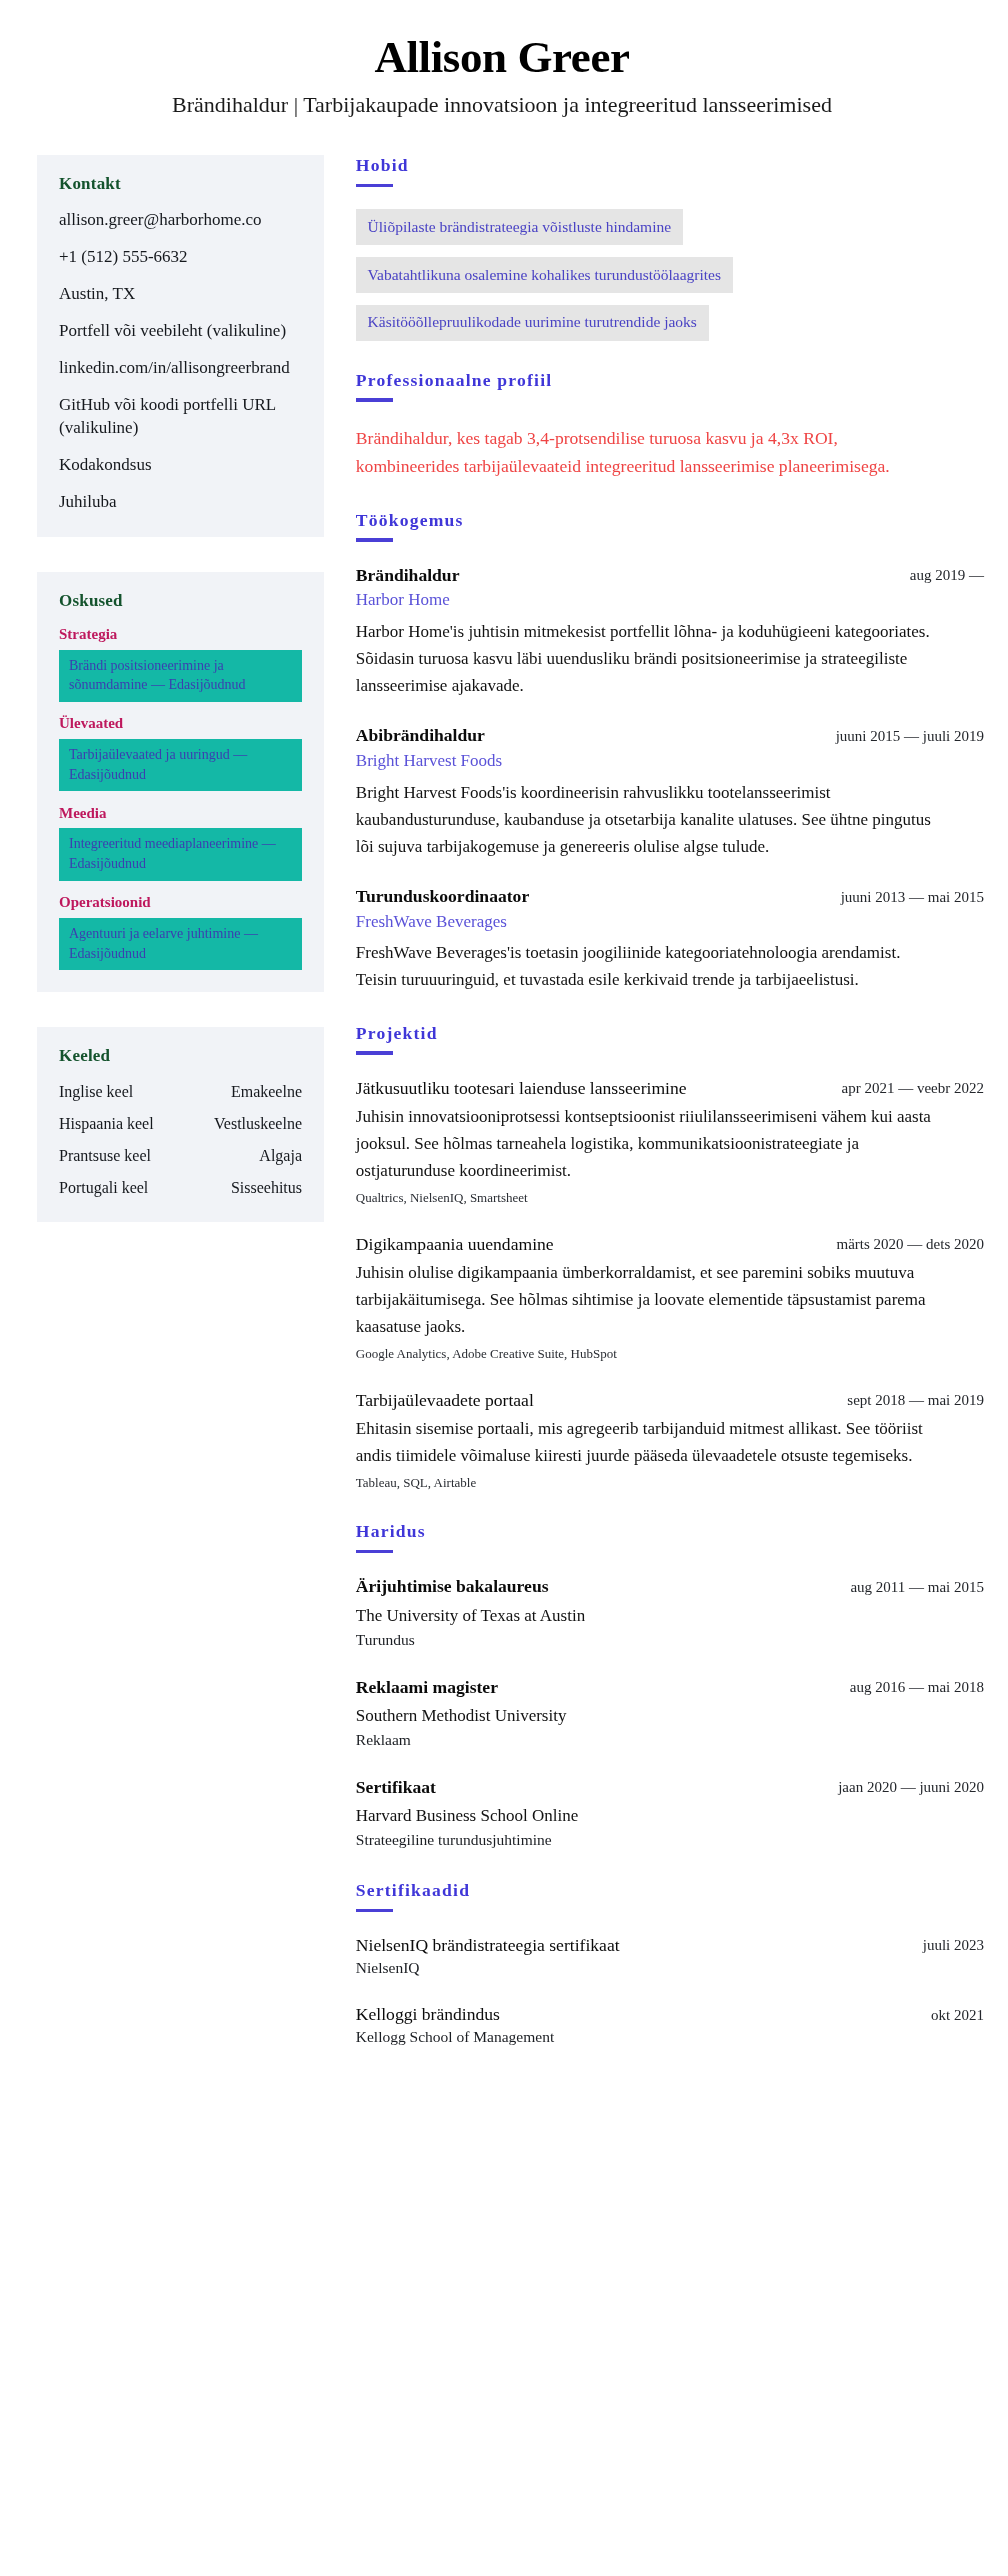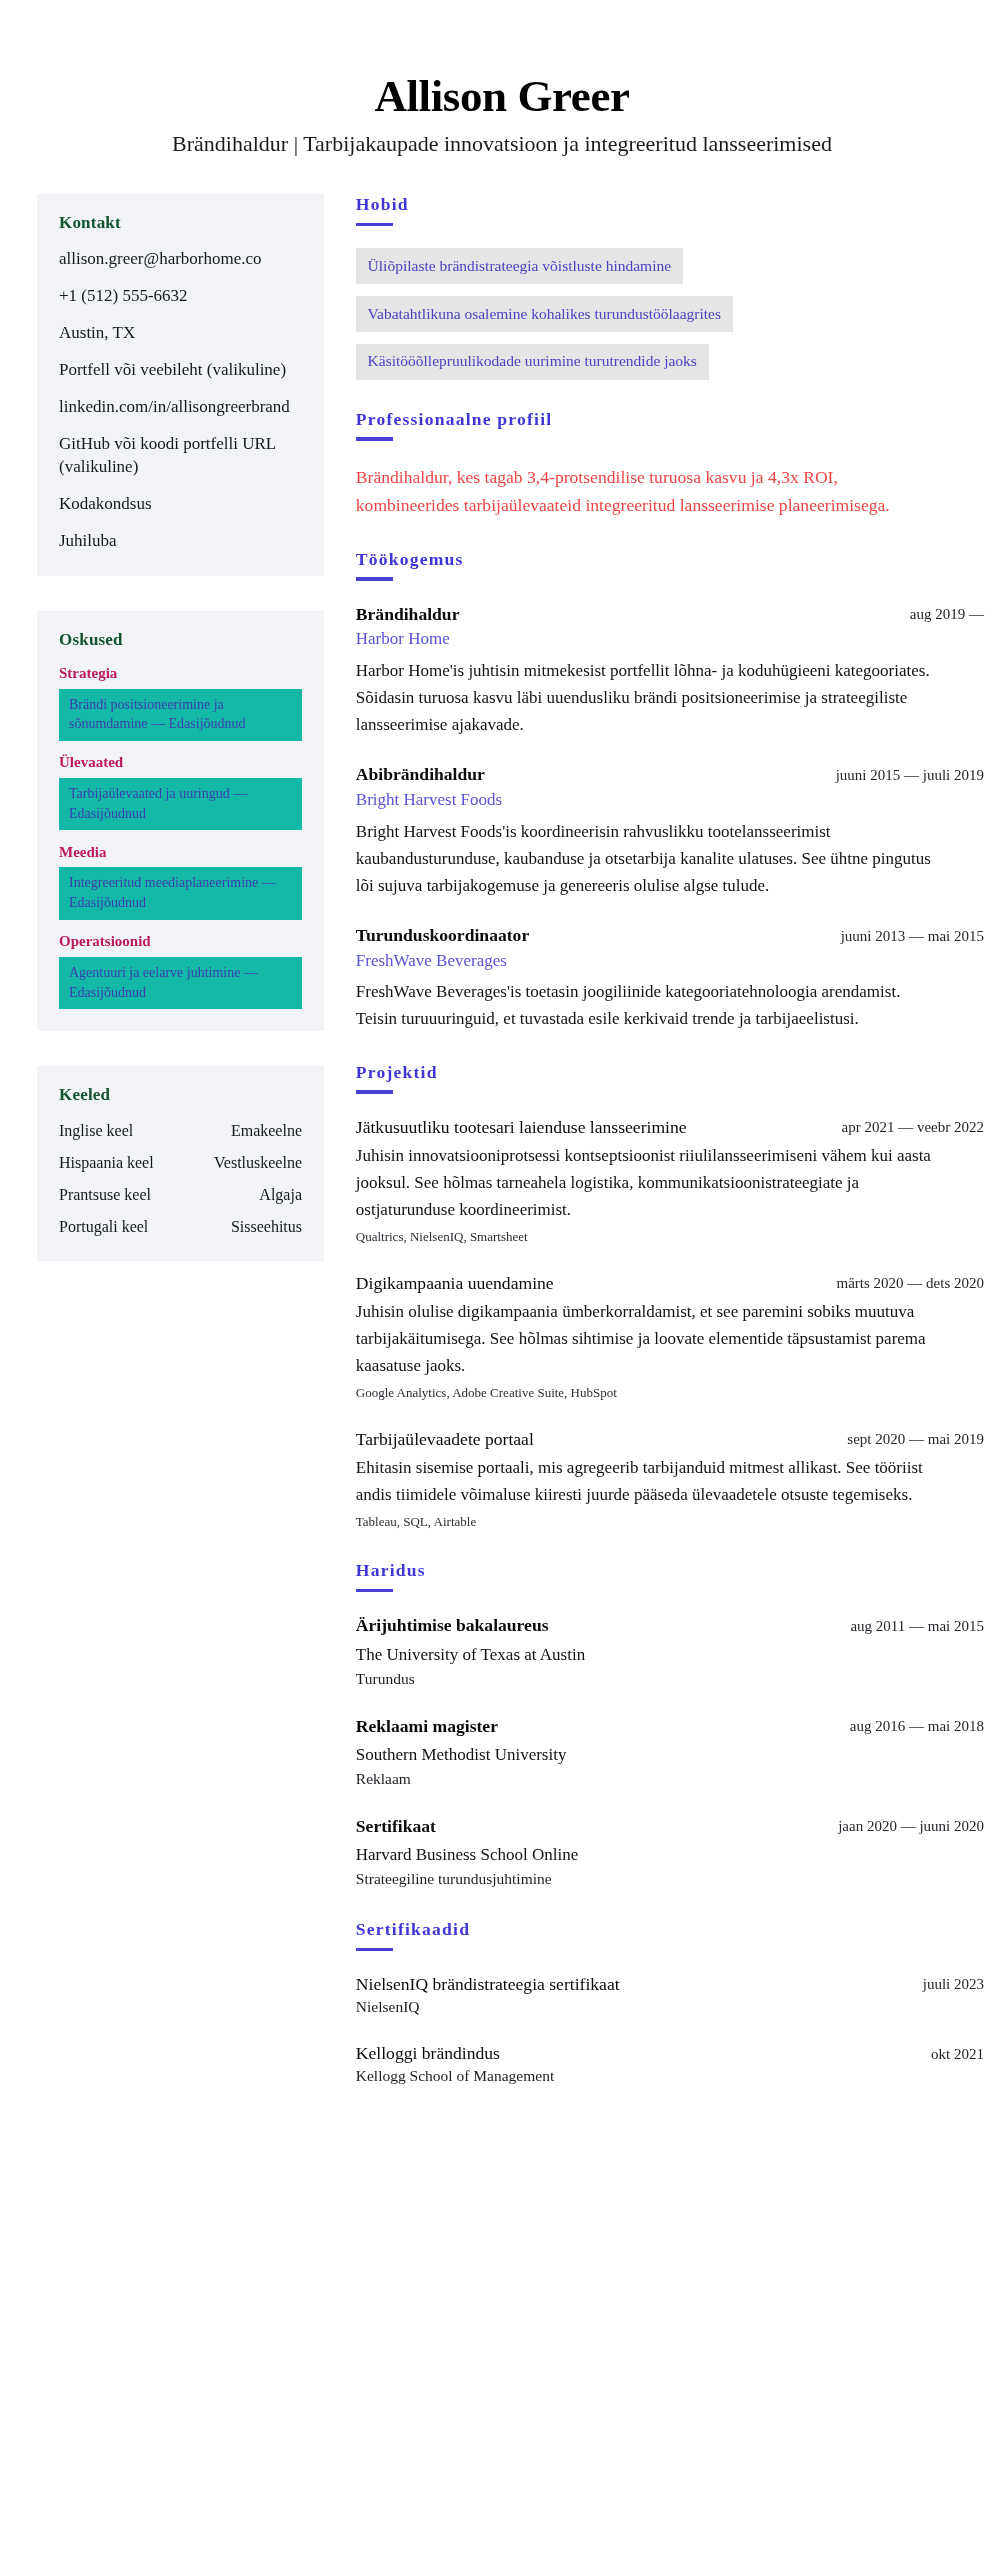--- a/index.html
+++ b/index.html
@@ -7,21 +7,21 @@
     margin: 0; padding: 0;
     background: #ffffff;
   }
   body {
     width: 1009px;
     min-height: 2576px;
     font-family: "Liberation Serif", "DejaVu Serif", serif;
     color: #111111;
     -webkit-font-smoothing: antialiased;
   }
-  .page { width: 1004px; padding: 0; position: relative; margin-top: 39px; }
+  .page { width: 1004px; padding: 0; position: relative; }
 
   
   .header { text-align: center; padding: 32px 50px 0 50px; }
   .name {
     font-size: 45px;
     font-weight: bold;
     letter-spacing: -0.4px;
     line-height: 1.12;
     margin: 0 0 8.4px 0;
     color: #000;
@@ -330,21 +330,21 @@
             <div class="entry-title plain proj-title-wrap">Digikampaania uuendamine</div>
             <div class="entry-date">märts 2020 — dets 2020</div>
           </div>
           <p class="entry-desc">Juhisin olulise digikampaania ümberkorraldamist, et see paremini sobiks muutuva tarbijakäitumisega. See hõlmas sihtimise ja loovate elementide täpsustamist parema kaasatuse jaoks.</p>
           <p class="entry-tools">Google Analytics, Adobe Creative Suite, HubSpot</p>
         </div>
 
         <div class="entry">
           <div class="entry-top">
             <div class="entry-title plain proj-title-wrap">Tarbijaülevaadete portaal</div>
-            <div class="entry-date">sept 2020 — mai 2019</div>
+            <div class="entry-date">sept 2018 — mai 2019</div>
           </div>
           <p class="entry-desc">Ehitasin sisemise portaali, mis agregeerib tarbijanduid mitmest allikast. See tööriist andis tiimidele võimaluse kiiresti juurde pääseda ülevaadetele otsuste tegemiseks.</p>
           <p class="entry-tools">Tableau, SQL, Airtable</p>
         </div>
       </div>
 
       <div class="section">
         <div class="section-head">Haridus</div>
         <div class="rule"></div>
 

